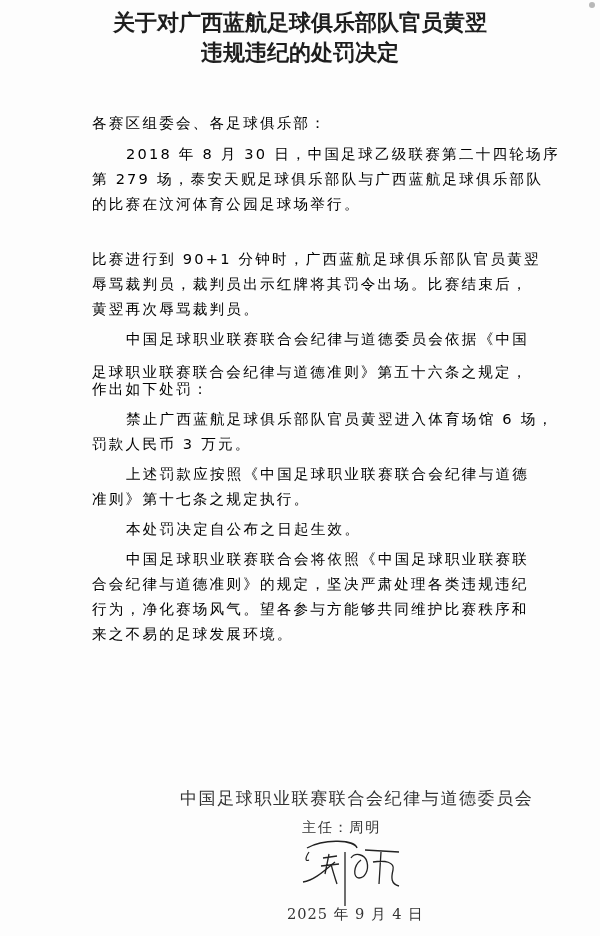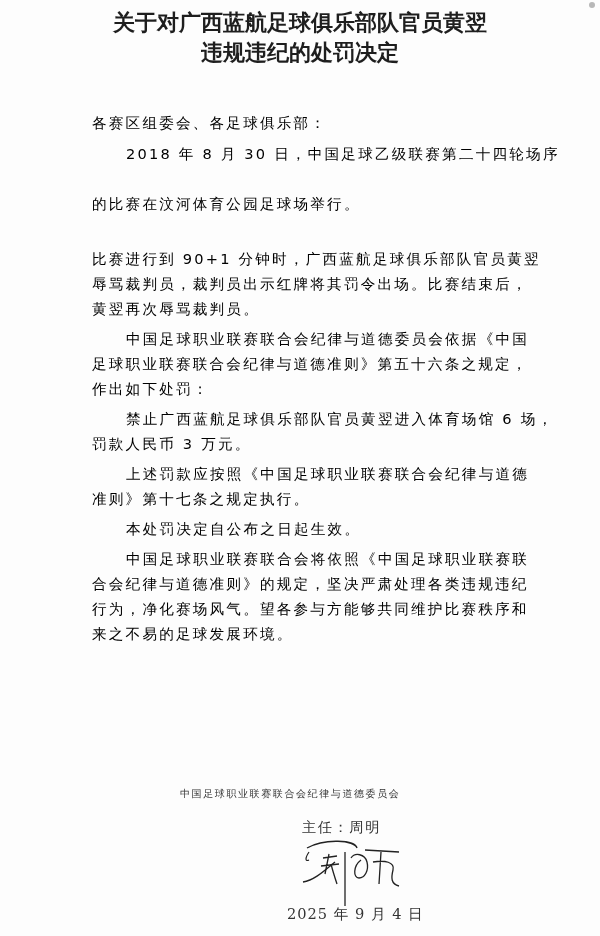--- a/index.html
+++ b/index.html
@@ -7,47 +7,48 @@
          font-family: "DejaVu Serif", "Liberation Serif", serif; color: #2b2b2b; }
   .page { position: absolute; left: 0; top: 0; width: 600px; height: 936px; background: #fdfdfd; }
   .title { position: absolute; left: 0; width: 600px; text-align: center;
            font-family: "DejaVu Serif", serif; font-weight: bold; font-size: 22px;
            color: #1e1e1e; letter-spacing: 0px; white-space: nowrap; }
   .t1 { top: 8px; }
   .t2 { top: 38px; }
   .line { position: absolute; left: 92px; font-size: 14.6px; letter-spacing: 2.2px;
           white-space: nowrap; color: #000000; font-family: "DejaVu Sans", sans-serif; }
   .indent { left: 126px; }
-  .sig-org { position: absolute; left: 180px; top: 787px; font-size: 10px; letter-spacing: 1.6px;
+  .sig-org { position: absolute; left: 180px; top: 787px; font-size: 17px; letter-spacing: 1.6px;
              white-space: nowrap; color: #333; font-family: "DejaVu Sans", sans-serif; }
   .sig-dir { position: absolute; left: 302px; top: 818px; font-size: 14.2px; letter-spacing: 1.6px;
              white-space: nowrap; color: #333; font-family: "DejaVu Sans", sans-serif; }
   .sig-date { position: absolute; left: 287px; top: 905px; font-size: 14.6px; letter-spacing: 1px;
               white-space: nowrap; color: #333; font-family: "DejaVu Serif", serif; }
   .signature { position: absolute; left: 295px; top: 840px; width: 120px; height: 70px; }
   .dot { position: absolute; left: 589px; top: 2px; width: 6px; height: 6px; border-radius: 50%; background: #b8b8b8; }
 </style>
 </head>
 <body>
 
 <div class="page">
   <div class="dot"></div>
 
   <div class="title t1">关于对广西蓝航足球俱乐部队官员黄翌</div>
   <div class="title t2">违规违纪的处罚决定</div>
 
   <div class="line" style="top:114px">各赛区组委会、各足球俱乐部：</div>
 
   <div class="line indent" style="top:145px">2018 年 8 月 30 日，中国足球乙级联赛第二十四轮场序</div>
+  <div class="line" style="top:170px">第 279 场，泰安天贶足球俱乐部队与广西蓝航足球俱乐部队</div>
   <div class="line" style="top:195px">的比赛在汶河体育公园足球场举行。</div>
   <div class="line" style="top:250px">比赛进行到 90+1 分钟时，广西蓝航足球俱乐部队官员黄翌</div>
   <div class="line" style="top:275px">辱骂裁判员，裁判员出示红牌将其罚令出场。比赛结束后，</div>
   <div class="line" style="top:300px">黄翌再次辱骂裁判员。</div>
   <div class="line indent" style="top:330px">中国足球职业联赛联合会纪律与道德委员会依据《中国</div>
-  <div class="line" style="top:355px">足球职业联赛联合会纪律与道德准则》第五十六条之规定，</div>
+  <div class="line" style="top:363px">足球职业联赛联合会纪律与道德准则》第五十六条之规定，</div>
   <div class="line" style="top:380px">作出如下处罚：</div>
   <div class="line indent" style="top:410px">禁止广西蓝航足球俱乐部队官员黄翌进入体育场馆 6 场，</div>
   <div class="line" style="top:435px">罚款人民币 3 万元。</div>
   <div class="line indent" style="top:465px">上述罚款应按照《中国足球职业联赛联合会纪律与道德</div>
   <div class="line" style="top:490px">准则》第十七条之规定执行。</div>
   <div class="line indent" style="top:520px">本处罚决定自公布之日起生效。</div>
   <div class="line indent" style="top:550px">中国足球职业联赛联合会将依照《中国足球职业联赛联</div>
   <div class="line" style="top:575px">合会纪律与道德准则》的规定，坚决严肃处理各类违规违纪</div>
   <div class="line" style="top:600px">行为，净化赛场风气。望各参与方能够共同维护比赛秩序和</div>
   <div class="line" style="top:625px">来之不易的足球发展环境。</div>

